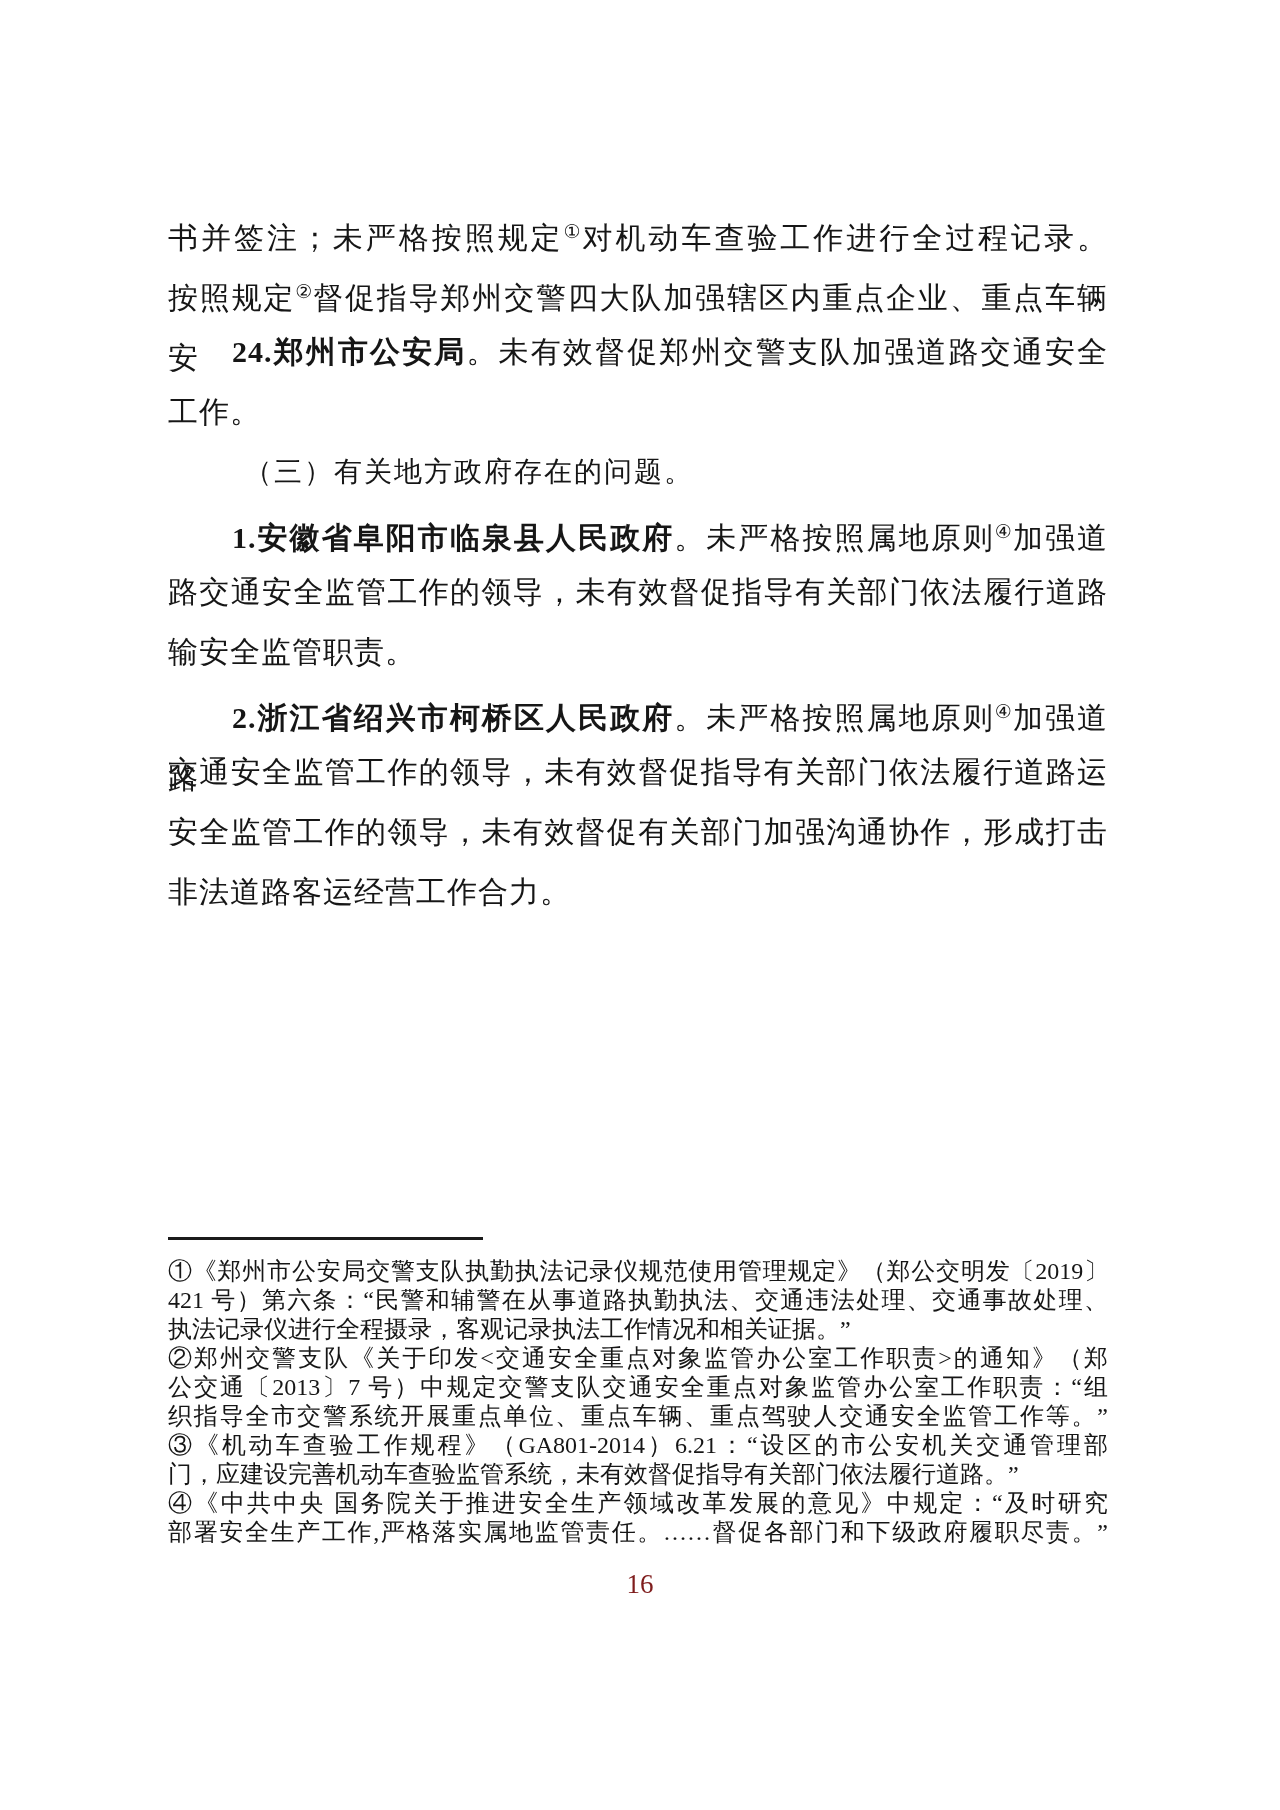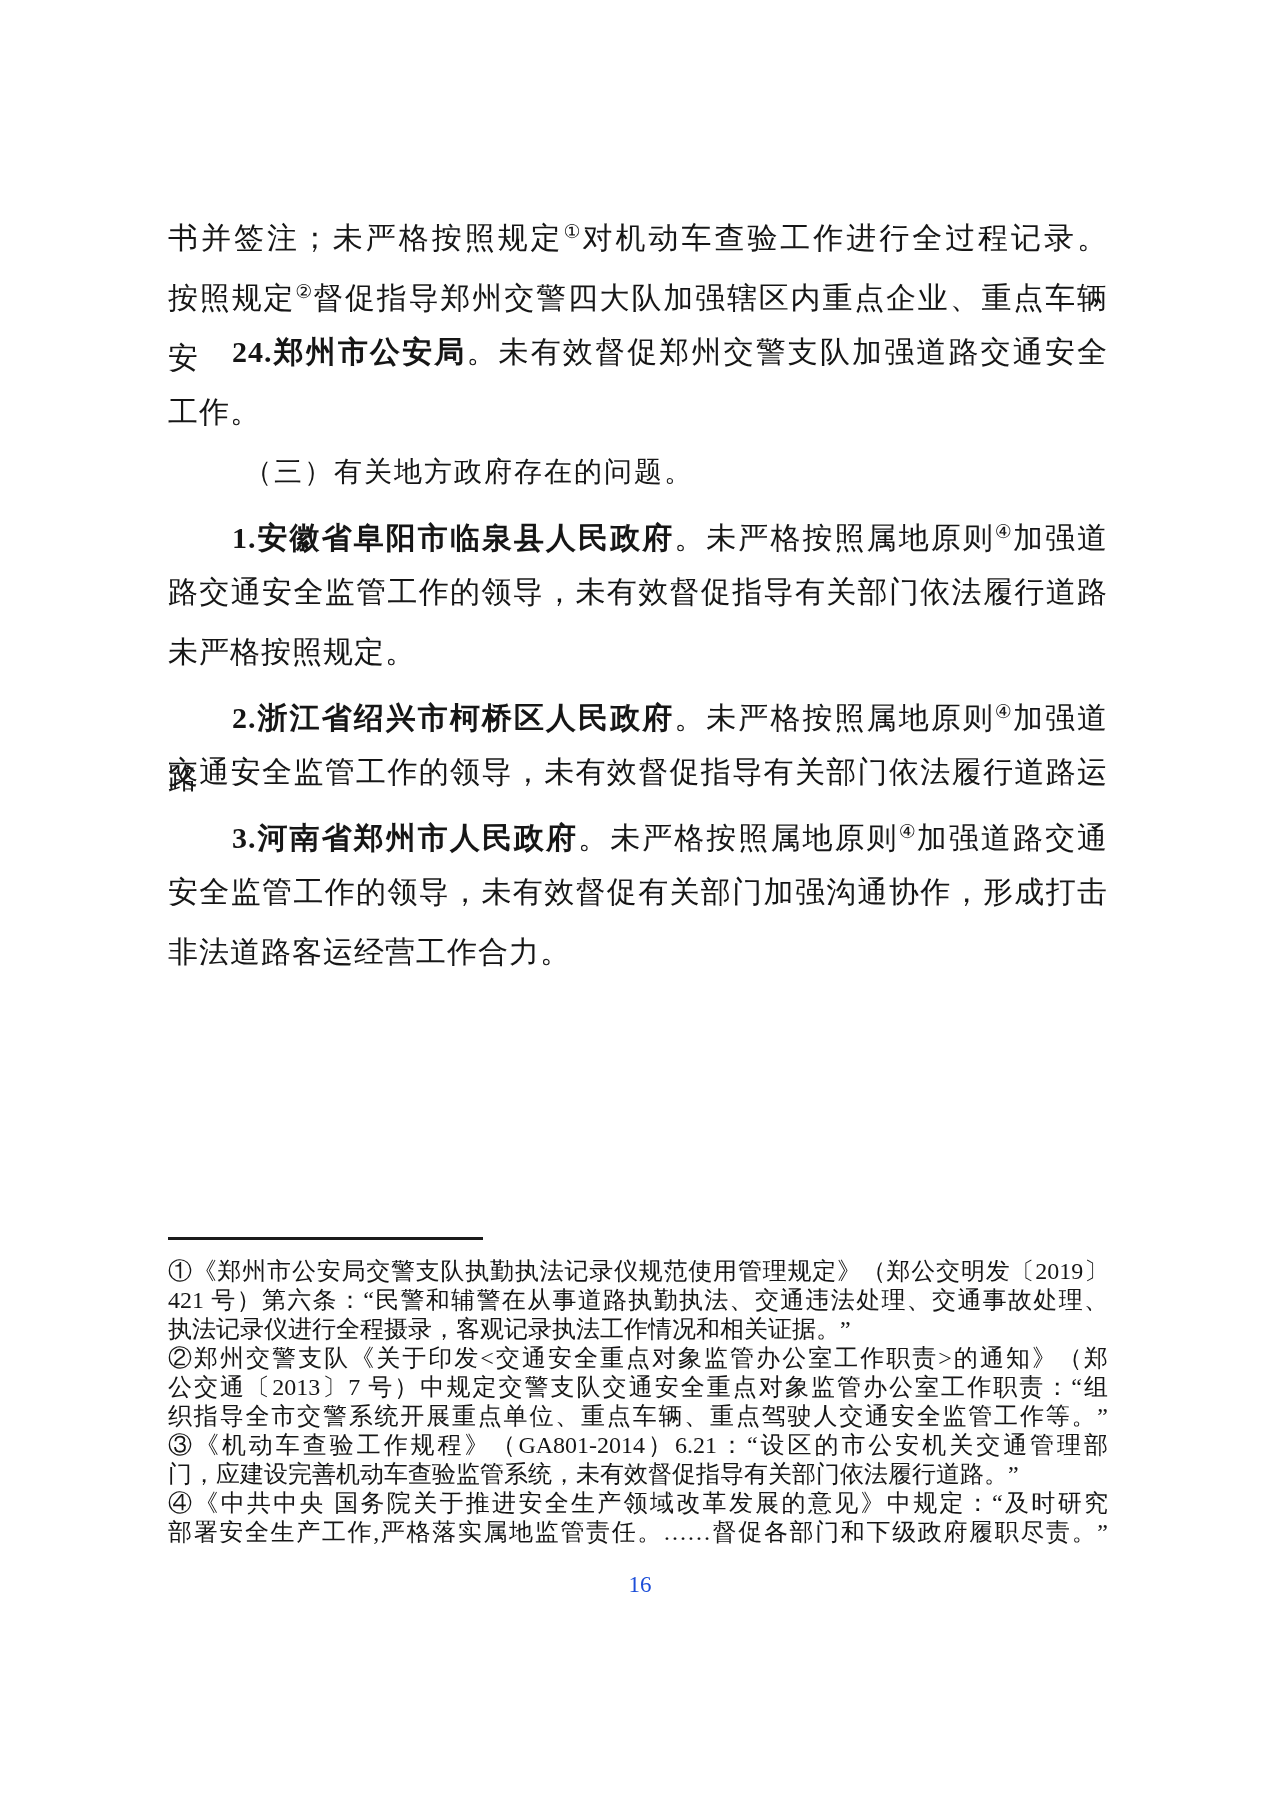--- a/index.html
+++ b/index.html
@@ -32,21 +32,21 @@
   }
   .footnotes{
     position:absolute;left:168px;top:1257px;width:940px;
   }
   .fl{
     height:29px;line-height:29px;font-size:24px;
   }
   .fl.fill{text-align:justify;text-align-last:justify;}
   .page-number{
     position:absolute;left:0;top:1570px;width:1280px;
-    text-align:center;font-size:23px;line-height:29px;color:#1d4ed8;
+    text-align:center;font-size:27px;line-height:29px;color:#7f1d1d;
   }
 </style>
 </head>
 <body>
 
 <div class="page">
 
   <div class="body-text">
 
     <div class="bl fill"><span>书并签注；未严格按照规定</span><span class="sup">①</span><span>对机动车查验工作进行全过程记录。</span></div>
@@ -58,28 +58,27 @@
     <div class="bl fill ind"><span class="b">24.郑州市公安局</span><span>。未有效督促郑州交警支队加强道路交通安全</span></div>
 
     <div class="bl"><span>工作。</span></div>
 
     <div class="kai"><span>（三）有关地方政府存在的问题。</span></div>
 
     <div class="bl fill ind"><span class="b">1.安徽省阜阳市临泉县人民政府</span><span>。未严格按照属地原则</span><span class="sup">④</span><span>加强道</span></div>
 
     <div class="bl fill"><span>路交通安全监管工作的领导，未有效督促指导有关部门依法履行道路</span></div>
 
-    <div class="bl"><span>未严格按照规定。</span></div>
+    <div class="bl"><span>输安全监管职责。</span></div>
 
     <div class="bl fill ind"><span class="b">2.浙江省绍兴市柯桥区人民政府</span><span>。未严格按照属地原则</span><span class="sup">④</span><span>加强道路</span></div>
 
     <div class="bl fill"><span>交通安全监管工作的领导，未有效督促指导有关部门依法履行道路运</span></div>
 
 
-    <div class="bl fill ind"><span class="b">3.河南省郑州市人民政府</span><span>。未严格按照属地原则</span><span class="sup">④</span><span>加强道路交通</span></div>
 
     <div class="bl fill"><span>安全监管工作的领导，未有效督促有关部门加强沟通协作，形成打击</span></div>
 
     <div class="bl"><span>非法道路客运经营工作合力。</span></div>
 
   </div>
 
   <div class="fn-sep"></div>
 
   <div class="footnotes">

